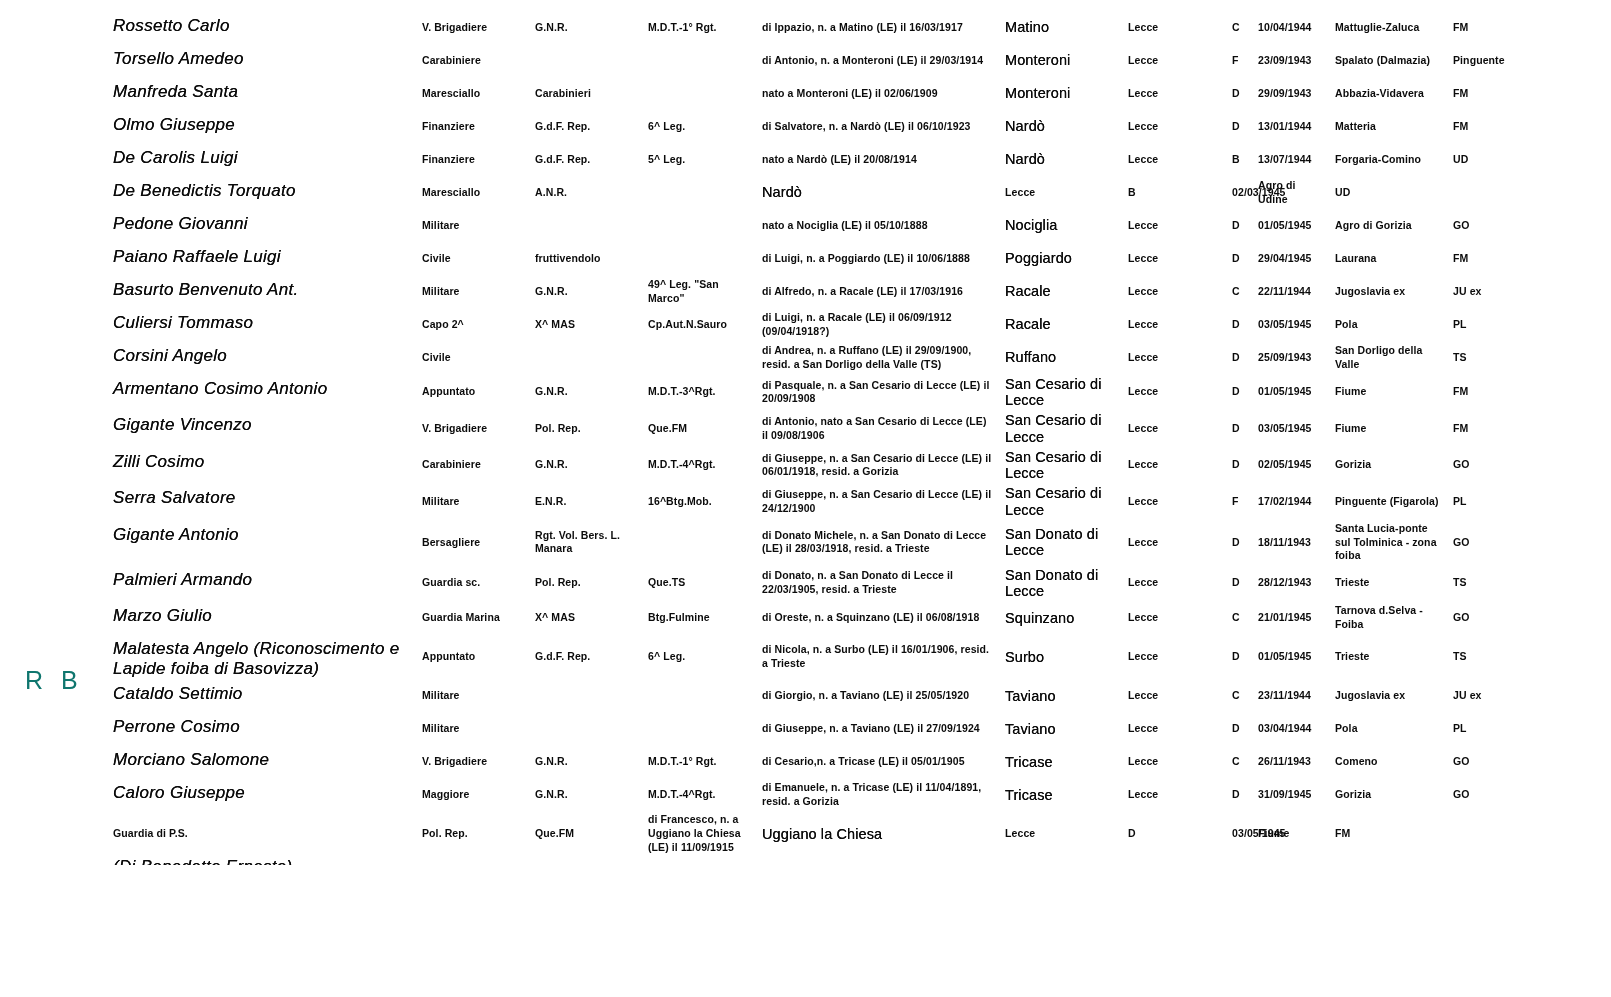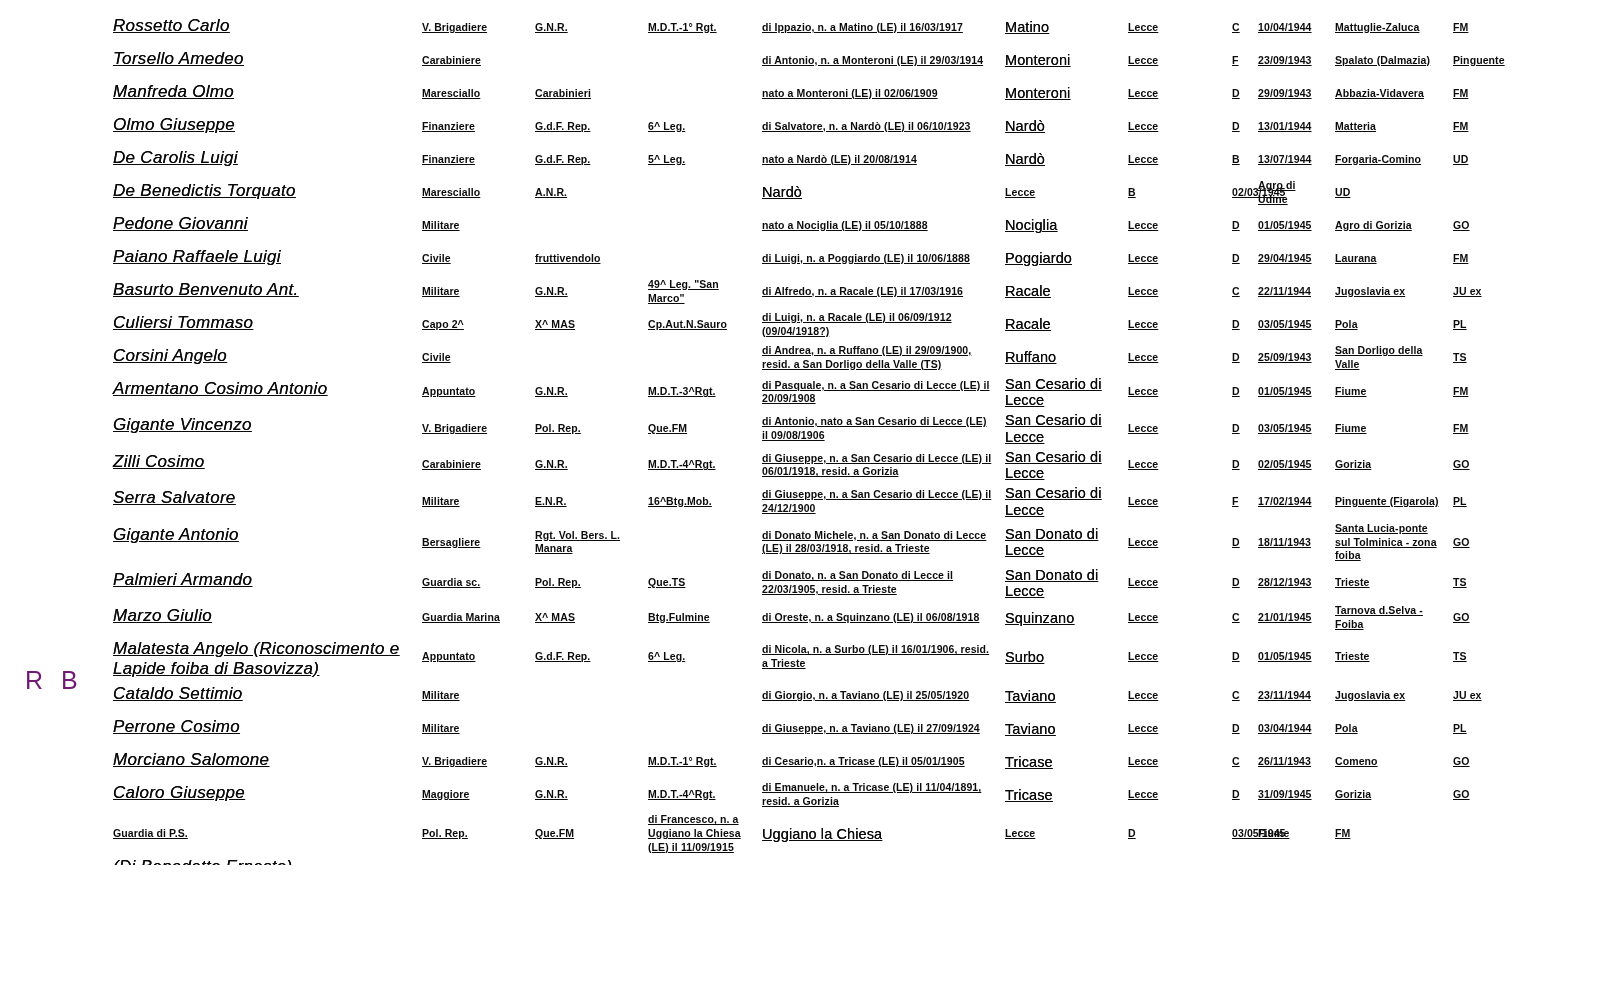--- a/index.html
+++ b/index.html
@@ -21,28 +21,27 @@
     background: #ffffff;
   }
   
   .margin-note {
     position: absolute;
     left: 25px;
     top: 666px;
     font-size: 25px;
     word-spacing: 9px;
     letter-spacing: 1px;
-    color: #701a75;
+    color: #0f766e;
   }
   .doc-table {
     position: absolute;
     left: 113px;
     top: 12px;
     width: 1427px;
-    text-decoration: underline;
   }
   .row {
     display: grid;
     grid-template-columns: 309px 113px 113px 114px 243px 123px 104px 26px 77px 118px 87px;
     align-items: center;
     min-height: 31px;
     margin-bottom: 2px;
   }
   .cell {
     font-size: 10.5px;
@@ -112,21 +111,21 @@
     <div class="cell small">di Antonio, n. a Monteroni (LE) il 29/03/1914</div>
     <div class="cell town">Monteroni</div>
     <div class="cell small">Lecce</div>
     <div class="cell small klass">F</div>
     <div class="cell small">23/09/1943</div>
     <div class="cell small">Spalato (Dalmazia)</div>
     <div class="cell small">Pinguente</div>
   </div>
 
   <div class="row">
-    <div class="cell name">Manfreda Olmo</div>
+    <div class="cell name">Manfreda Santa</div>
     <div class="cell small">Maresciallo</div>
     <div class="cell small">Carabinieri</div>
     <div class="cell small"></div>
     <div class="cell small">nato a Monteroni (LE) il 02/06/1909</div>
     <div class="cell town">Monteroni</div>
     <div class="cell small">Lecce</div>
     <div class="cell small klass">D</div>
     <div class="cell small">29/09/1943</div>
     <div class="cell small">Abbazia-Vidavera</div>
     <div class="cell small">FM</div>

